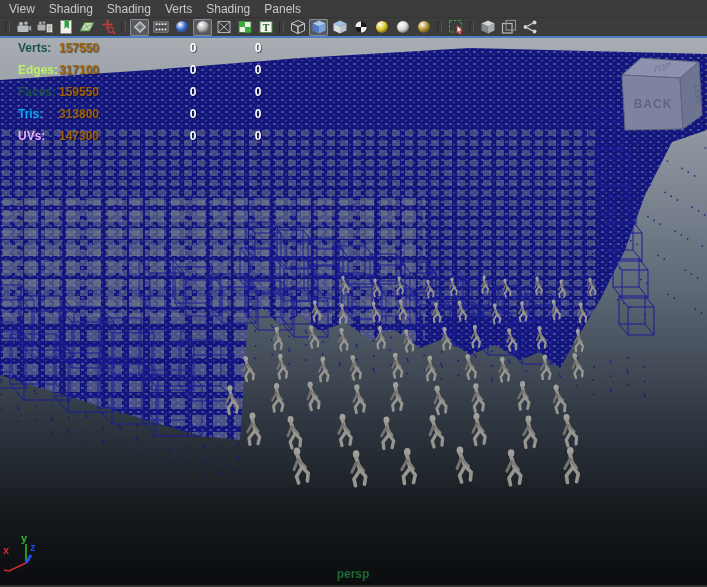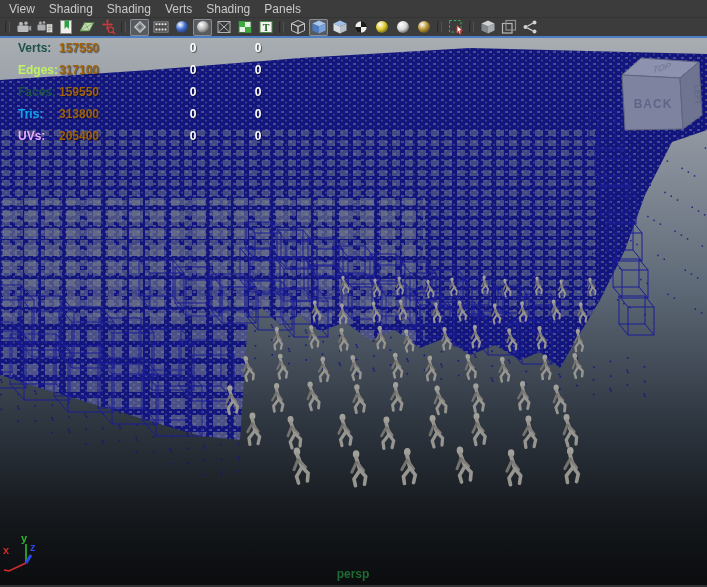--- a/index.html
+++ b/index.html
@@ -1378,19 +1378,19 @@
           <span class="hud-z2">0</span>
         </div>
         <div class="hud-row">
           <span class="hud-label" style="color:#0ea5e9">Tris:</span>
           <span class="hud-val">313800</span>
           <span class="hud-z1">0</span>
           <span class="hud-z2">0</span>
         </div>
         <div class="hud-row">
           <span class="hud-label" style="color:#f0abfc">UVs:</span>
-          <span class="hud-val">205400</span>
+          <span class="hud-val">147300</span>
           <span class="hud-z1">0</span>
           <span class="hud-z2">0</span>
         </div>
       </div>
   </div>
 </div>
 
 </body></html>

